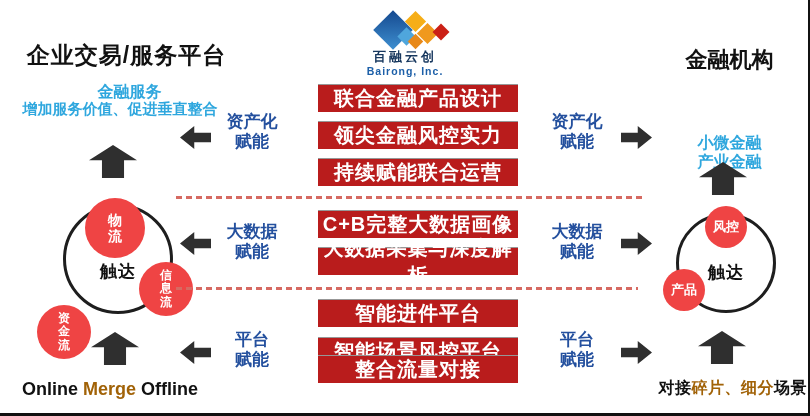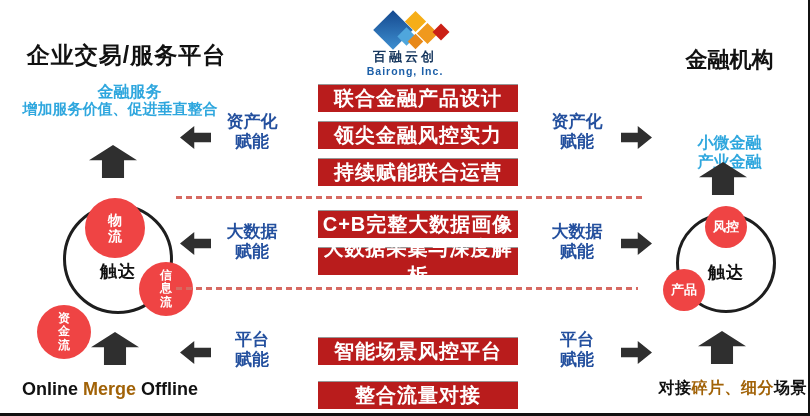--- a/index.html
+++ b/index.html
@@ -112,22 +112,23 @@
 
   <div class="abs footer-r" style="left:645px;top:378px;width:162px;text-align:right;">
     <span>对接</span><span class="hl">碎片、细分</span><span>场景</span>
   </div>
 
   <div class="abs pbox" style="top:84px;">联合金融产品设计</div>
   <div class="abs pbox" style="top:121px;">领尖金融风控实力</div>
   <div class="abs pbox" style="top:158px;">持续赋能联合运营</div>
   <div class="abs pbox" style="top:210px;">C+B完整大数据画像</div>
   <div class="abs pbox" style="top:247px;">大数据采集与深度解析</div>
+  <div class="abs pbox" style="top:299px;">智能进件平台</div>
   <div class="abs pbox" style="top:337px;">智能场景风控平台</div>
-  <div class="abs pbox" style="top:381px;">整合流量对接</div>
+  <div class="abs pbox" style="top:355px;">整合流量对接</div>
 
   <div class="abs dash" style="left:176px;top:196px;width:470px;"></div>
   <div class="abs dash" style="left:176px;top:287px;width:462px;"></div>
 
   <div class="abs arrow arrow-left" style="left:180px;top:126px;"></div>
   <div class="abs enable" style="left:214px;top:112px;">
     <div>资产化</div>
     <div>赋能</div>
   </div>
   <div class="abs arrow arrow-left" style="left:180px;top:232px;"></div>

